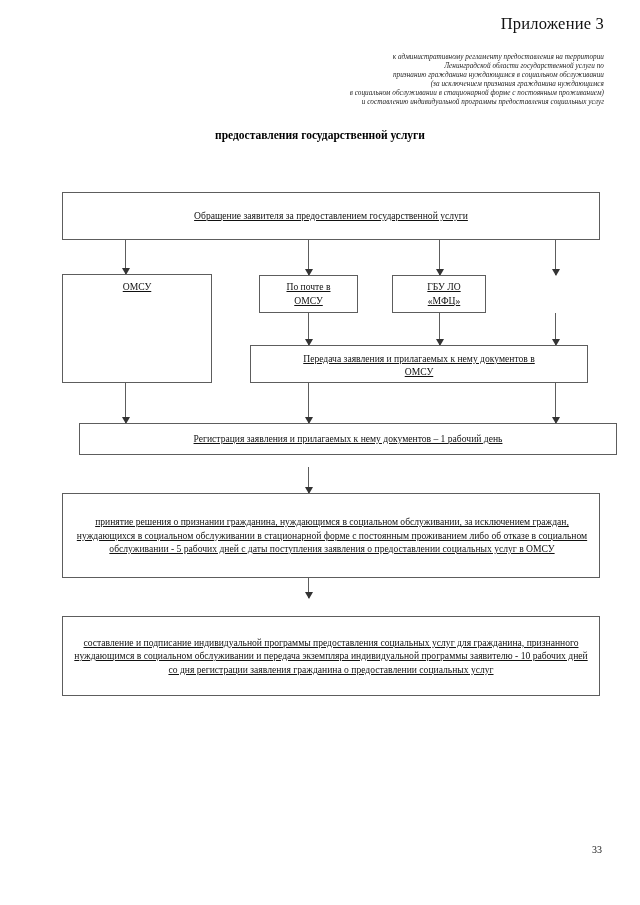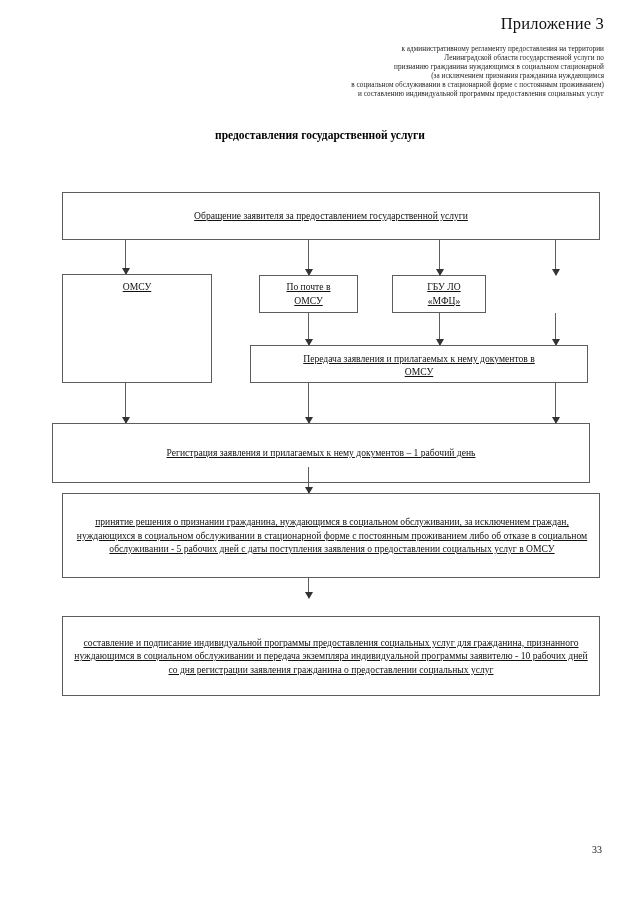--- a/index.html
+++ b/index.html
@@ -24,21 +24,22 @@
     width: 520px;
     text-align: right;
   }
   .appendix-title {
     font-size: 16.5px;
     line-height: 20px;
     letter-spacing: 0.2px;
     color: #111;
   }
   .header-lines {
-    margin-top: 11px;
+    margin-top: 19px;
+    font-style: italic;
   }
   .header-line {
     font-size: 7.2px;
     line-height: 9.1px;
     letter-spacing: 0.05px;
     color: #1c1c1c;
     white-space: nowrap;
   }
 
   
@@ -86,21 +87,21 @@
     width: 100%;
   }
 
   
   #box-request      { left: 62px;  top: 192px; width: 538px; height: 48px; }
   #box-omsu         { left: 62px;  top: 274px; width: 150px; height: 109px; }
   #box-mail-omsu    { left: 259px; top: 275px; width: 99px;  height: 38px; }
   #box-mfc          { left: 392px; top: 275px; width: 94px;  height: 38px; padding-left: 16px; }
   #box-pgu-epgu     { left: 510px; top: 275px; width: 90px;  height: 38px; }
   #box-transfer     { left: 250px; top: 345px; width: 338px; height: 38px; align-items: flex-end; }
-  #box-registration { left: 52px;  top: 423px; width: 538px; height: 60px; }
+  #box-registration { left: 79px;  top: 423px; width: 538px; height: 32px; }
   #box-decision     { left: 62px;  top: 493px; width: 538px; height: 85px; padding-left: 8px; }
   #box-program      { left: 62px;  top: 598px; width: 538px; height: 80px; margin-top: 18px; }
 
   
   .arrow {
     position: absolute;
     width: 1px;
     background: #5d5d5d;
   }
   .arrow::after {
@@ -138,21 +139,21 @@
   }
 </style>
 </head>
 <body>
 
 <div class="header">
   <div class="appendix-title">Приложение 3</div>
   <div class="header-lines">
     <div class="header-line">к  административному регламенту предоставления  на территории</div>
     <div class="header-line">Ленинградской области государственной услуги по</div>
-    <div class="header-line">признанию гражданина нуждающимся в социальном стационарной</div>
+    <div class="header-line">признанию гражданина нуждающимся в социальном обслуживании</div>
     <div class="header-line">(за исключением признания гражданина нуждающимся</div>
     <div class="header-line">в социальном обслуживании в стационарной форме с постоянным проживанием)</div>
     <div class="header-line">и составлению индивидуальной программы предоставления социальных услуг</div>
   </div>
 </div>
 
 <div class="doc-title">
   <div>предоставления государственной услуги</div>
 </div>
 

